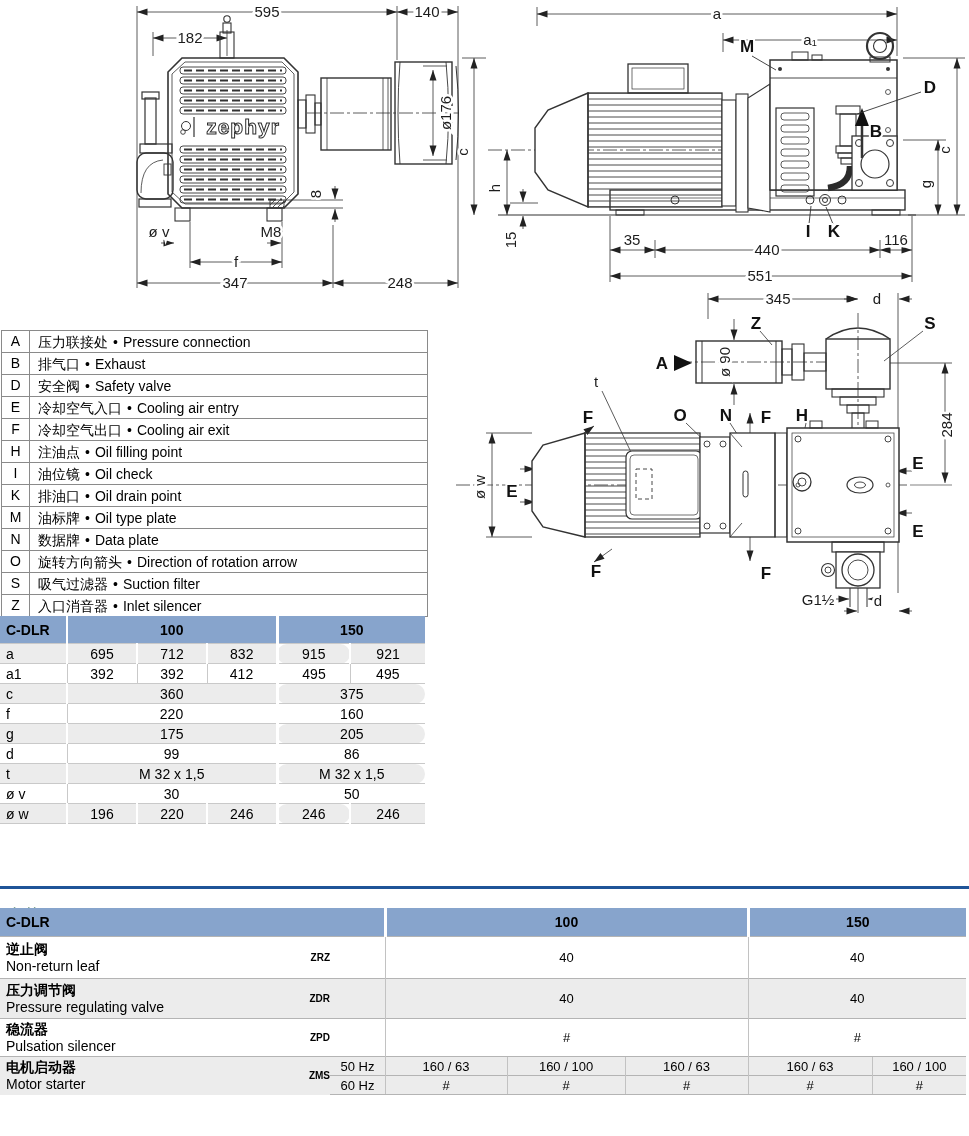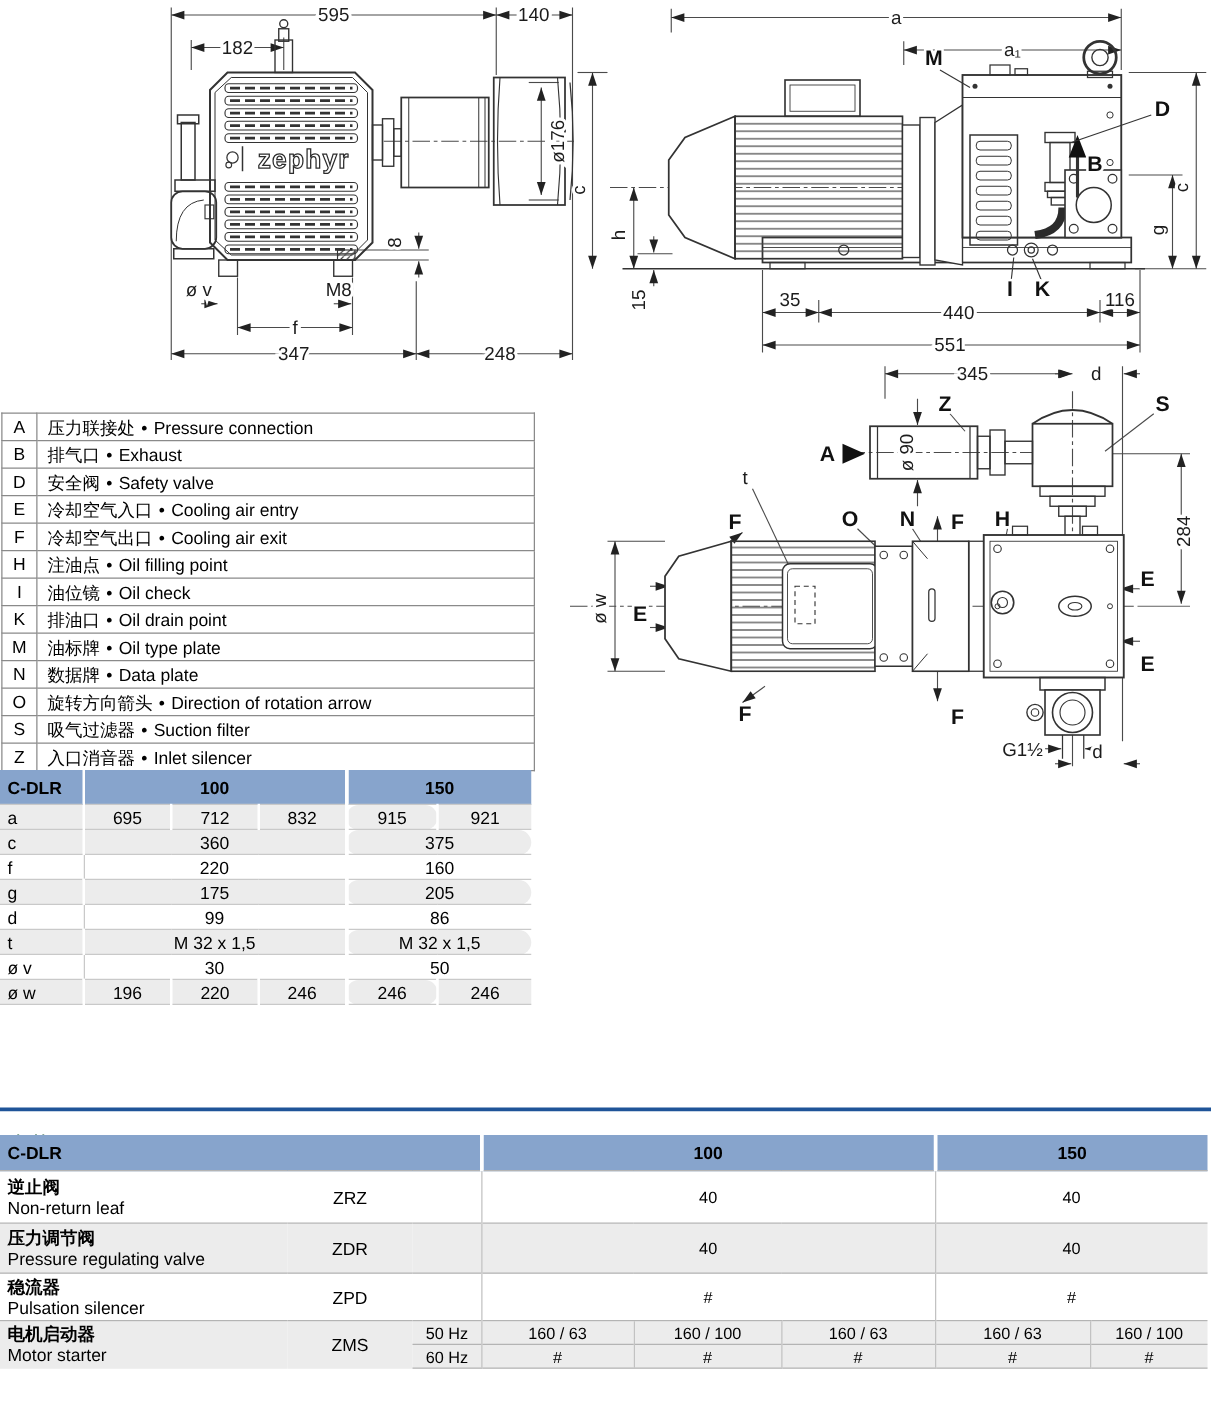--- a/index.html
+++ b/index.html
@@ -40,21 +40,21 @@
   .rule{position:absolute;left:0;top:886px;width:969px;height:3px;background:#1f5498;}
   table.acc{position:absolute;left:0;top:908px;width:966px;border-collapse:collapse;table-layout:fixed;}
   table.acc th{background:#87a4cc;height:26px;font-size:14px;font-weight:bold;text-align:center;}
   table.acc th.lab{text-align:left;padding-left:6px;}
   table.acc th.gp{border-left:3px solid #fff;}
   table.acc td{font-size:13px;text-align:center;border-top:1px solid #b4b4b4;padding:0;}
   table.acc tr.g td{background:#ececec;}
   table.acc td.lab{text-align:left;padding-left:6px;line-height:1.2;}
   table.acc td.lab .zh{font-size:14px;font-weight:bold;}
   table.acc td.lab .en{font-size:14px;}
-  table.acc td.code{text-align:center;font-weight:normal;font-size:14px;}
+  table.acc td.code{text-align:right;font-weight:bold;font-size:10px;}
   table.acc td.freq{text-align:right;padding-right:10px;}
   table.acc td.vb{border-left:1px solid #c2c2c2;}
   table.acc tr.r1 td{height:41px;}
   table.acc tr.r2 td{height:39px;}
   table.acc tr.r3 td{height:37px;}
   table.acc tr.z1 td{height:18px;border-top:1px solid #b4b4b4;}
   table.acc tr.z2 td{height:18px;border-top:1px solid #b4b4b4;}
   table.acc tr.z2 td{border-top:1px solid #b4b4b4;}
   table.acc tr:last-child td{border-bottom:1px solid #b4b4b4;}
 </style>
@@ -513,20 +513,28 @@
     </tr>
   </thead>
   <tbody>
     <tr class="g">
         <td class="rl">a</td>
         <td>695</td>
         <td>712</td>
         <td>832</td>
         <td class="gp">915</td>
         <td>921</td>
+      </tr>
+    <tr class="w">
+        <td class="rl">a1</td>
+        <td>392</td>
+        <td>392</td>
+        <td>412</td>
+        <td class="gp">495</td>
+        <td>495</td>
       </tr>
     <tr class="g">
         <td class="rl">c</td>
         <td colspan="3">360</td>
         <td colspan="2" class="gp">375</td>
       </tr>
     <tr class="w">
         <td class="rl">f</td>
         <td colspan="3">220</td>
         <td colspan="2" class="gp">160</td>

